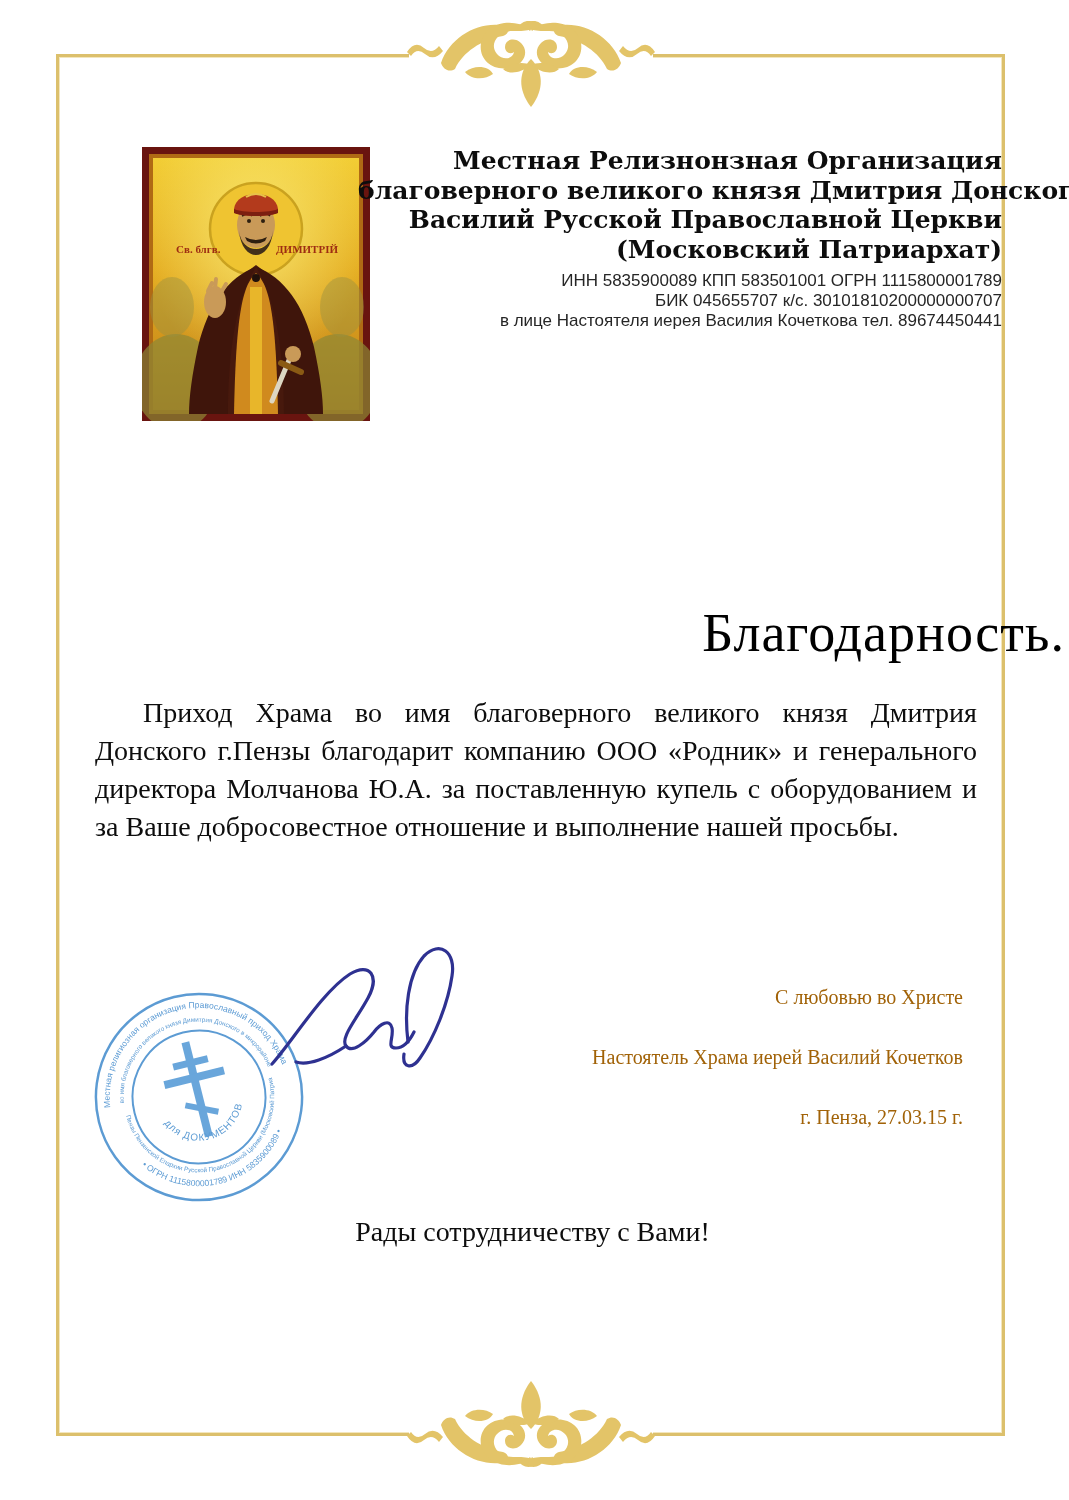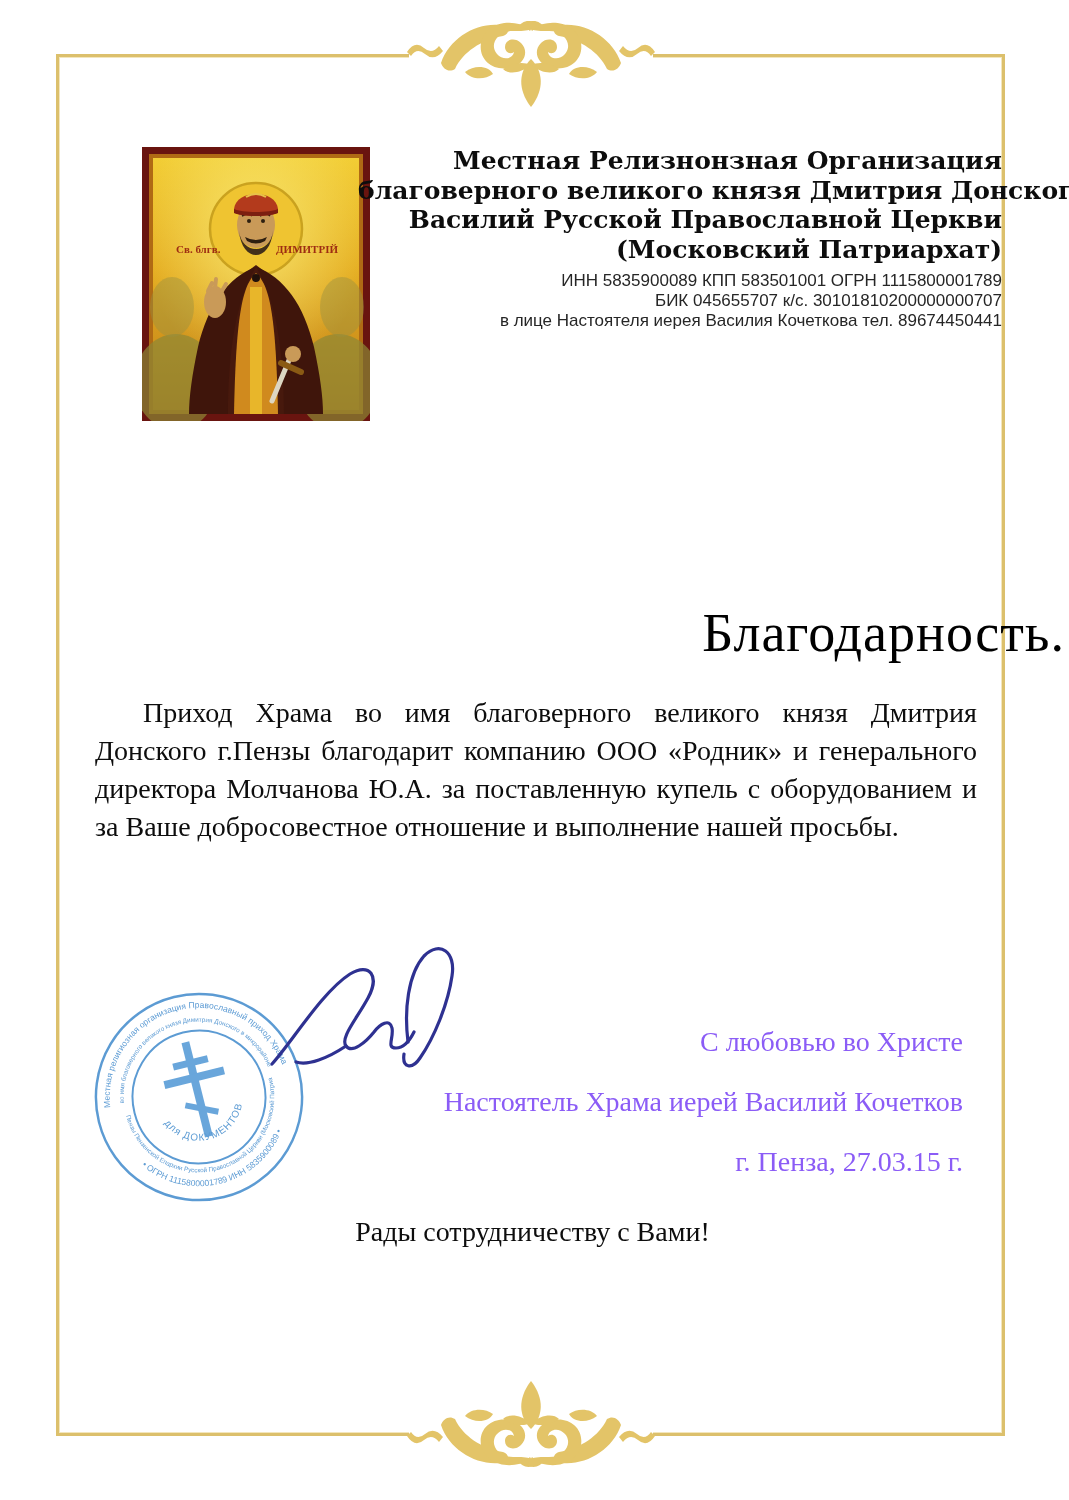--- a/index.html
+++ b/index.html
@@ -31,21 +31,21 @@
     font-size:17px;line-height:20px;color:#262626;white-space:nowrap;
   }
   .letter-title{
     position:absolute;left:0;top:585px;width:1065px;text-align:right;
     font-size:54px;letter-spacing:1px;color:#000;margin-top:17px;
   }
   .letter-body{
     position:absolute;left:95px;top:694px;width:882px;
     font-size:28px;line-height:38px;text-align:justify;text-indent:48px;color:#0d0d0d;
   }
-  .closing-line{position:absolute;right:106px;white-space:nowrap;font-size:28px;color:#8b5cf6;margin-top:40px;}
+  .closing-line{position:absolute;right:106px;white-space:nowrap;font-size:20px;color:#a16207;}
   .closing-1{top:986px;}
   .closing-2{top:1046px;}
   .closing-3{top:1106px;}
   .footer-note{
     position:absolute;left:0;top:1216px;width:1065px;text-align:center;
     font-size:28px;color:#0d0d0d;
   }
   .stamp-wrap{position:absolute;left:85px;top:983px;width:228px;height:228px;transform:rotate(-14deg);opacity:.92;}
   .stamp-text{font-family:"Liberation Sans", sans-serif;fill:#4f93d0;}
   .sig-wrap{position:absolute;left:258px;top:944px;width:228px;height:164px;}

